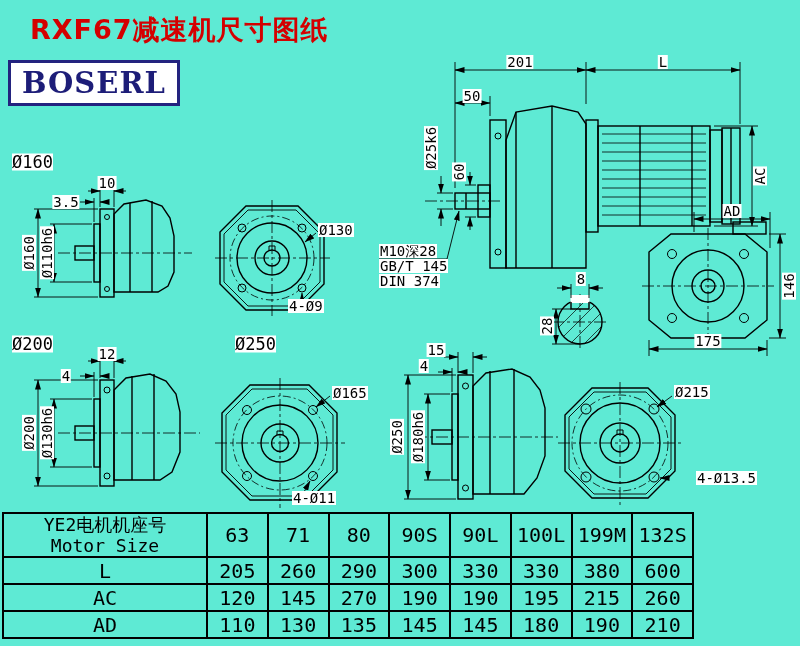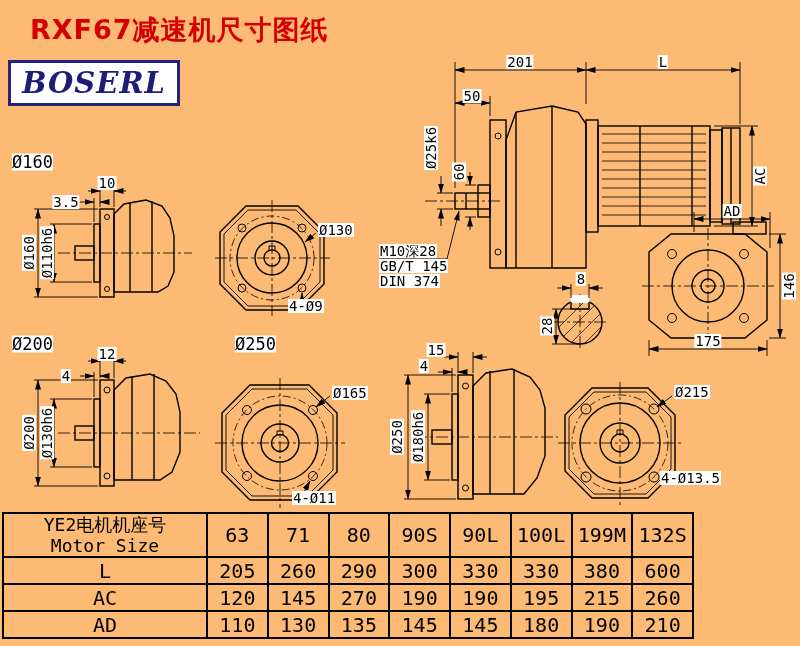--- a/index.html
+++ b/index.html
@@ -1,18 +1,18 @@
 <!DOCTYPE html>
 <html><head>
 <meta charset="utf-8">
 <style>
   *{margin:0;padding:0;box-sizing:border-box}
   html,body{width:800px;height:646px;background:#fff;overflow:hidden}
   body{position:relative;font-family:"DejaVu Sans Mono","Liberation Mono",monospace;color:#000}
-  .sheet{position:absolute;inset:0;background:#fdba74}
+  .sheet{position:absolute;inset:0;background:#5eead4}
   svg.art{position:absolute;left:0;top:0}
   .title{position:absolute;left:30px;top:12px;font-size:27px;font-weight:bold;letter-spacing:1px;
          font-family:"DejaVu Sans","Liberation Sans",sans-serif;white-space:nowrap}
   .logo{position:absolute;left:8px;top:60px;width:172px;height:46px;border:3px solid #23237f;
         display:flex;align-items:center;justify-content:center;background:#fff;
         font-family:"DejaVu Serif","Liberation Serif",serif;font-weight:bold;font-size:29px;letter-spacing:1px}
   .dim{position:absolute;transform:translate(-50%,-50%);font-size:14px;line-height:1;
        white-space:nowrap;background:#fff;padding:0 1px}
   .dim.v{transform:translate(-50%,-50%) rotate(-90deg)}
   .dim.l{transform:translate(0,-50%)}
@@ -263,21 +263,21 @@
         <circle cx="654" cy="409" r="5" stroke-width="1"></circle>
       <circle cx="586" cy="477" r="5" stroke-width="1"></circle>
         <circle cx="654" cy="477" r="5" stroke-width="1"></circle>
       <line x1="672" y1="396" x2="657" y2="407" stroke-width="0.9" marker-end="url(#ar)"></line>
       <line x1="665" y1="478" x2="660" y2="478" stroke-width="0.9" marker-end="url(#ar)"></line>
     </g>
   </svg>
 
   <div class="title" style="color: rgb(212, 0, 0);">RXF67减速机尺寸图纸</div>
   <div class="logo" style="border-color: rgb(35, 35, 127);">
-    <span style="color: rgb(29, 29, 120); font-style: italic;">BOSERL</span>
+    <span style="color: rgb(29, 29, 120);">BOSERL</span>
   </div>
 
   <span class="dim" style="left:520px;top:62px">201</span>
   <span class="dim" style="left:663px;top:62px">L</span>
   <span class="dim" style="left:472px;top:96px">50</span>
   <span class="dim v" style="left:431px;top:148px">Ø25k6</span>
   <span class="dim v" style="left:459px;top:172px">60</span>
   <span class="dim v" style="left:760px;top:176px">AC</span>
 
   <span class="dim l" style="left:379px;top:251px">M10深28</span>
@@ -306,21 +306,21 @@
   <span class="dim v" style="left:47px;top:433px">Ø130h6</span>
   <span class="dim l" style="left:332px;top:393px">Ø165</span>
   <span class="dim l" style="left:292px;top:498px">4-Ø11</span>
 
   <span class="heading" style="left:235px;top:344px">Ø250</span>
   <span class="dim" style="left:436px;top:350px">15</span>
   <span class="dim" style="left:424px;top:366px">4</span>
   <span class="dim v" style="left:397px;top:437px">Ø250</span>
   <span class="dim v" style="left:418px;top:437px">Ø180h6</span>
   <span class="dim l" style="left:674px;top:392px">Ø215</span>
-  <span class="dim l" style="left:660px;top:478px">4-Ø13.5</span>
+  <span class="dim l" style="left:696px;top:478px">4-Ø13.5</span>
 
   <table class="dimtable">
     <colgroup>
       <col style="width:204px">
         <col>
         <col>
         <col>
         <col>
         <col>
         <col>

